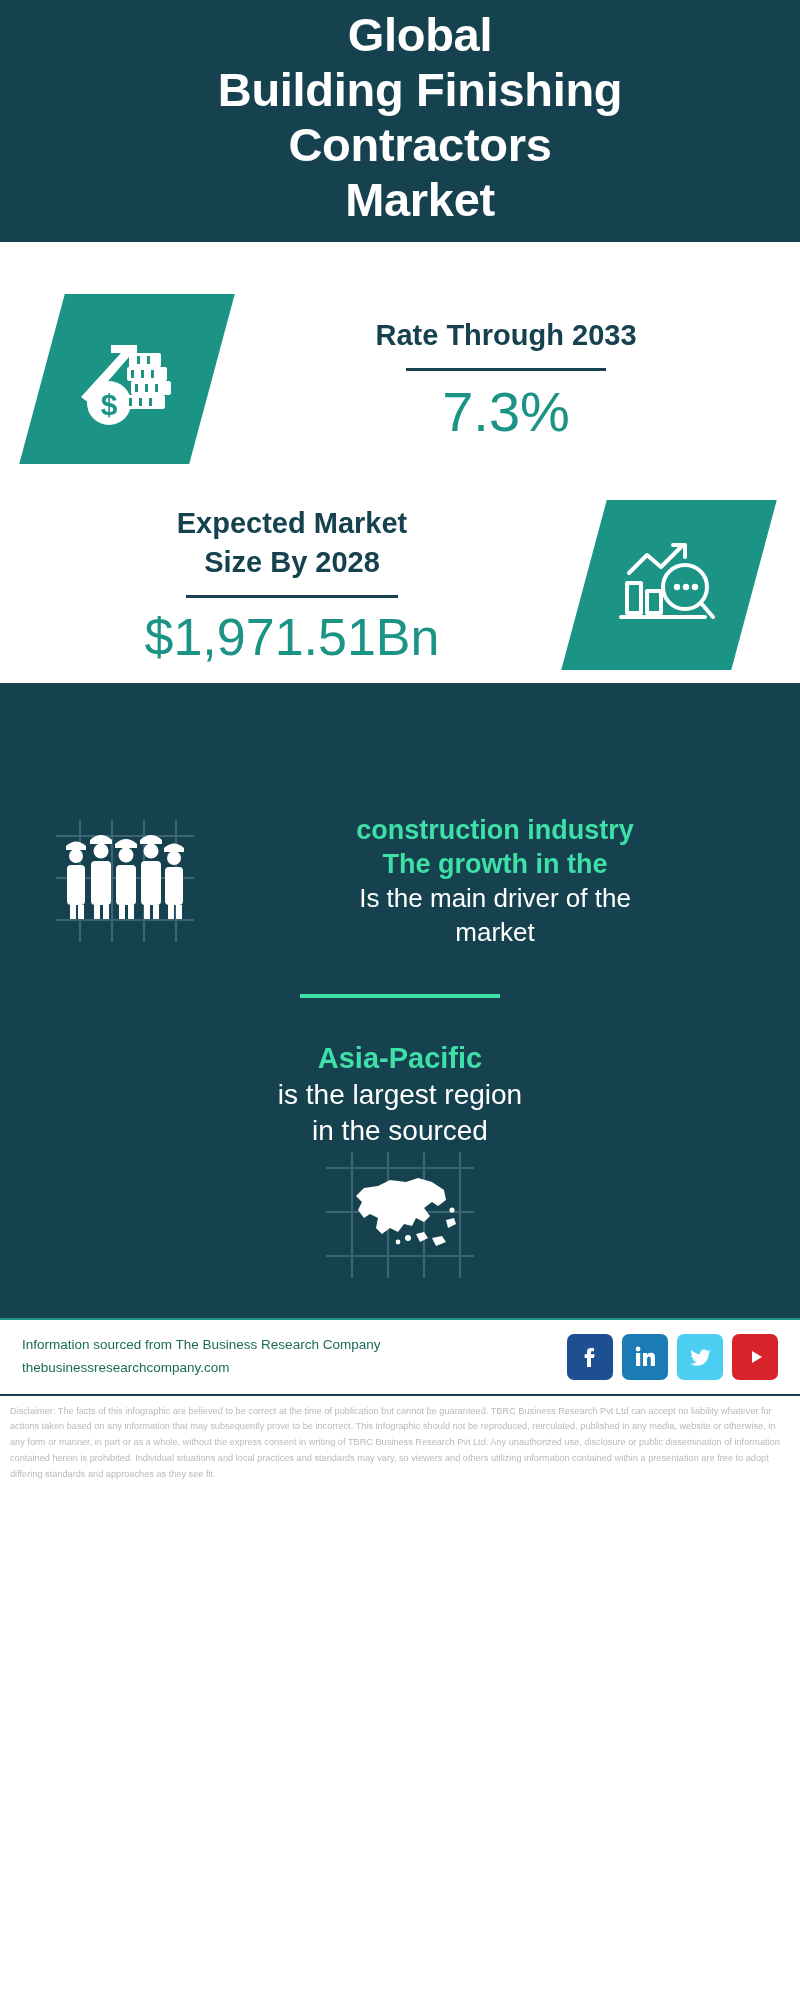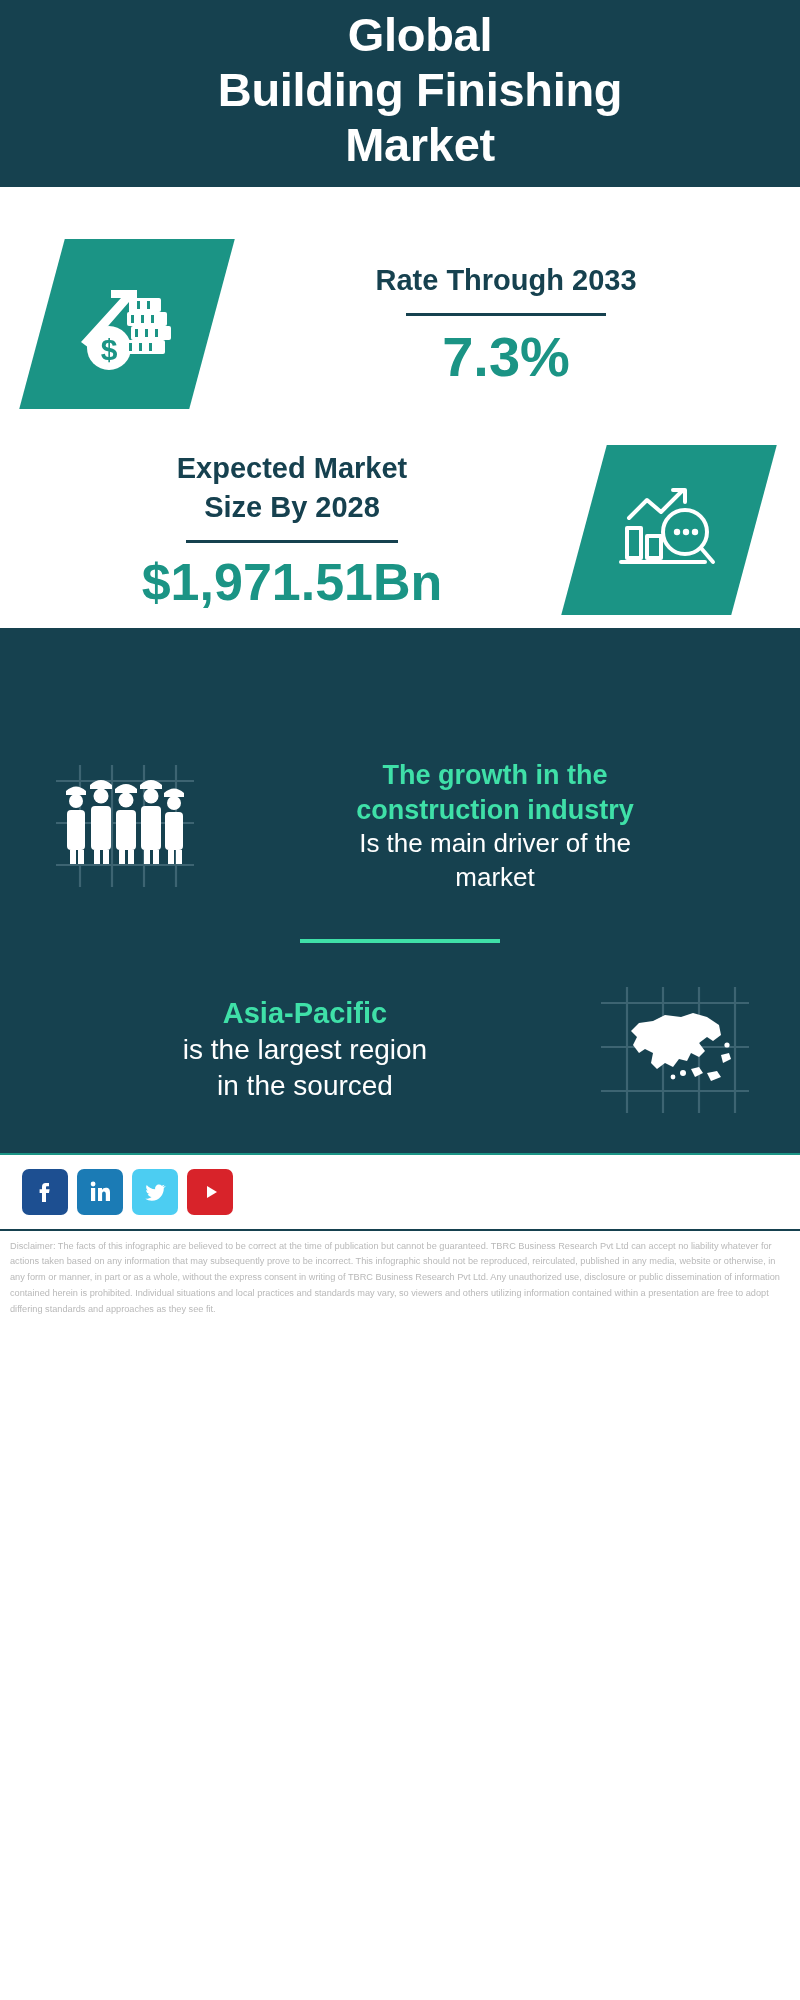--- a/index.html
+++ b/index.html
@@ -54,42 +54,42 @@
     line-height:1.35;
   }
   .stat-rule {
     width:200px; height:3px; background:#16414f;
     margin:13px auto 10px auto;
   }
   .stat-rule.dark2 { width:212px; }
   .stat-value {
     color:#1b9485;
     font-size:56px;
-    font-weight:bold;
+    font-weight:normal;
     line-height:1.1;
     white-space:nowrap;
   }
   .stat-value.big { font-size:52px;margin-top:11px; }
 
   
   .dark { position:relative; background:#16414f; }
   .skyline { display:block; width:800px; height:120px; margin-top:-1px; }
 
   .driver {
     display:flex; align-items:center;
     padding:10px 30px 0 30px;
   }
   .icon-cell { flex:0 0 auto; width:190px; display:flex; justify-content:center; }
   .msg { flex:1 1 auto; text-align:center; padding:0 6px; }
   .msg .hl { color:#3fe0a8; font-size:27px; font-weight:bold; line-height:1.28; }
   .msg .sub { color:#ffffff; font-size:26px; line-height:1.3; }
 
   .mid-rule { width:200px; height:4px; background:#3fe0a8; margin:44px auto 42px auto; }
 
-  .region { display:flex; align-items:center; padding:0 30px 38px 30px; }
+  .region { display:flex; align-items:center; padding:0 30px 38px 30px;flex-direction:column; }
   .region .msg .hl { font-size:29px; }
   .region .msg .sub { font-size:28px; }
 
   
   .footbar {
     background:#fff;
     border-top:2px solid #1b9485;
     border-bottom:2px solid #16414f;
     display:flex; align-items:center;
     padding:12px 22px;
@@ -114,20 +114,21 @@
 </style>
 </head>
 <body>
 
 <div class="page">
 
   <div class="header">
     <h1>
       <span class="hline">Global</span>
       <span class="hline">Building Finishing</span>
+      <span class="hline">Contractors</span>
       <span class="hline">Market</span>
     </h1>
   </div>
 
   <div class="stats">
 
     <div class="statrow r1">
       <div class="para left">
         <div class="inner">
           <svg width="112" height="112" viewBox="0 0 112 112">
@@ -248,22 +249,22 @@
             <path d="M114,32 q10,-9 20,0 l0,4 l-20,0 Z"></path>
             <circle cx="124" cy="42" r="7"></circle>
             <rect x="115" y="51" width="18" height="38" rx="4"></rect>
             <rect x="118" y="89" width="6" height="14"></rect>
             <rect x="126" y="89" width="6" height="14"></rect>
           </g>
         </svg>
       </div>
       <div class="msg">
         <div class="hl">
+          <div>construction industry</div>
           <div>The growth in the</div>
-          <div>construction industry</div>
         </div>
         <div class="sub">
           <div>Is the main driver of the</div>
           <div>market</div>
         </div>
       </div>
     </div>
 
     <div class="mid-rule"></div>
 
@@ -294,20 +295,24 @@
             <circle cx="88" cy="88" r="3"></circle>
             <circle cx="78" cy="92" r="2.4"></circle>
             <circle cx="132" cy="60" r="2.6"></circle>
           </g>
         </svg>
       </div>
     </div>
   </div>
 
   <div class="footbar">
+    <div class="src">
+      <div>Information sourced from The Business Research Company</div>
+      <div>thebusinessresearchcompany.com</div>
+    </div>
     <div class="socials">
       <div class="sicon fb">
         <svg width="30" height="30" viewBox="0 0 30 30">
             <path fill="#fff" d="M19 6h-3.2C13.1 6 12 7.6 12 10v2.2H9.6V16H12v9h4v-9h3l.6-3.8H16v-1.7c0-.9.2-1.3 1.1-1.3H19V6z"></path>
           </svg>
       </div>
       <div class="sicon li">
         <svg width="30" height="30" viewBox="0 0 30 30">
             <g fill="#fff">
               <rect x="6" y="11" width="4.2" height="13"></rect>

